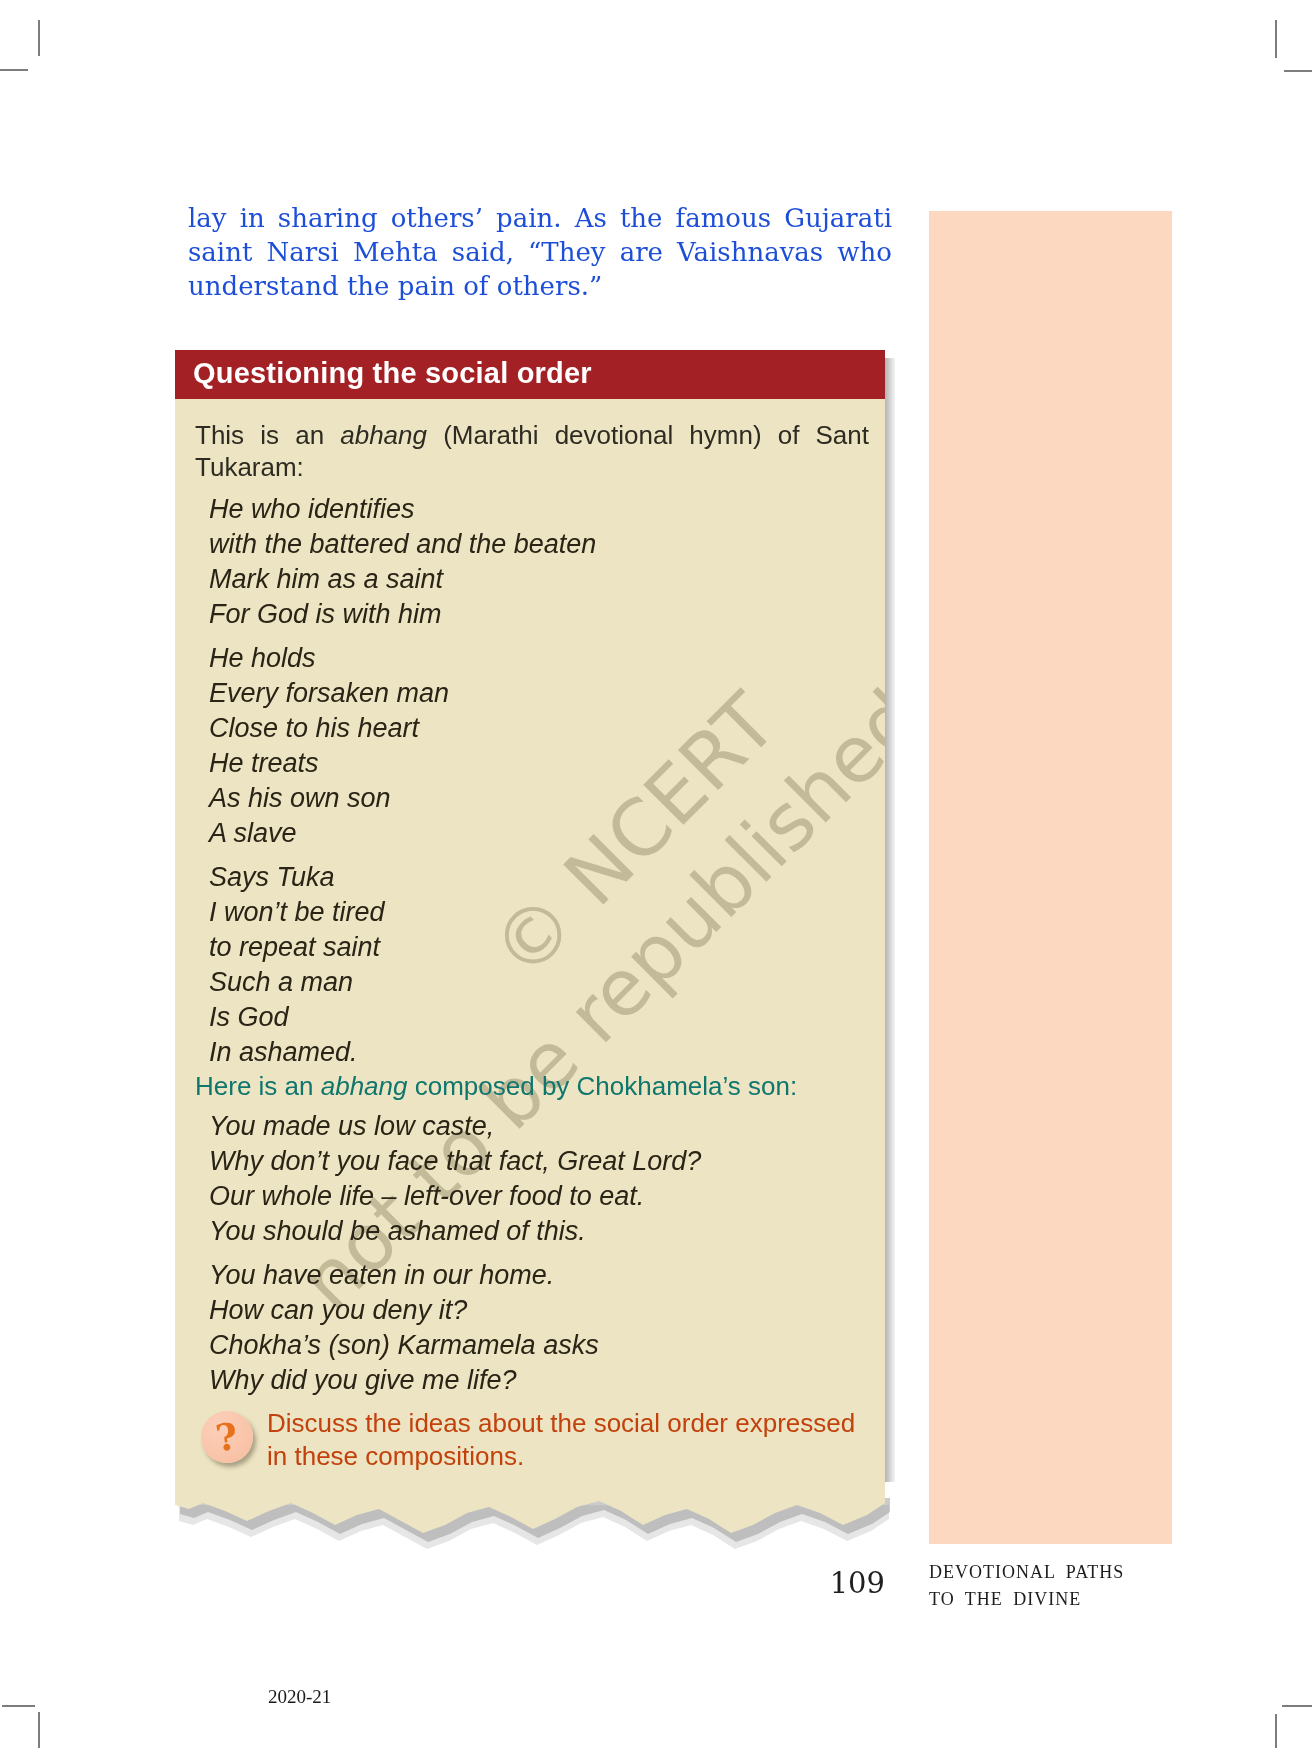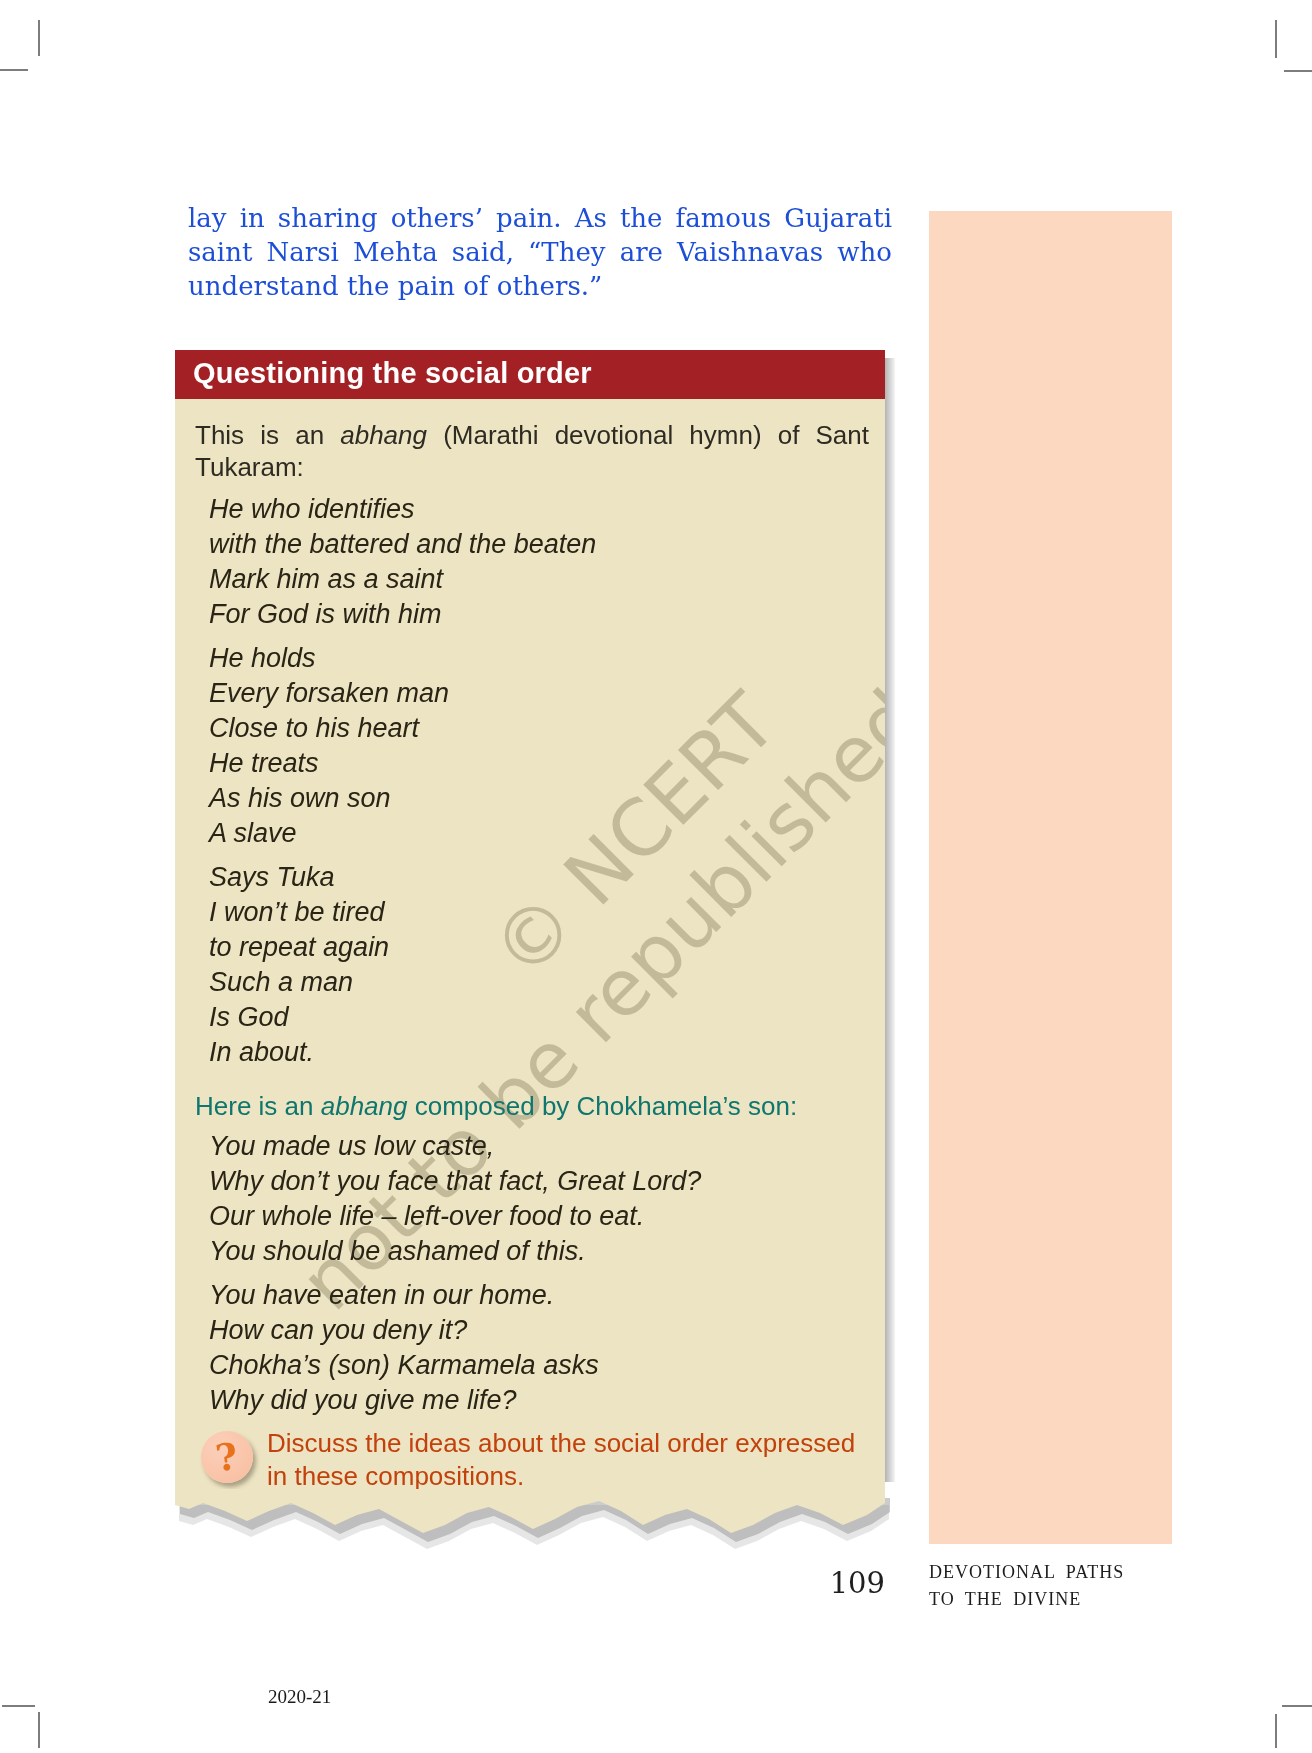--- a/index.html
+++ b/index.html
@@ -102,27 +102,27 @@
 
         <div class="stanza">
           <div class="poem-line">He holds</div>
           <div class="poem-line">Every forsaken man</div>
           <div class="poem-line">Close to his heart</div>
           <div class="poem-line">He treats</div>
           <div class="poem-line">As his own son</div>
           <div class="poem-line">A slave</div>
         </div>
 
-        <div class="stanza" style="margin-bottom:20px;">
+        <div class="stanza" style="margin-bottom:0;">
           <div class="poem-line">Says Tuka</div>
           <div class="poem-line">I won’t be tired</div>
-          <div class="poem-line">to repeat again</div>
+          <div class="poem-line">to repeat saint</div>
           <div class="poem-line">Such a man</div>
           <div class="poem-line">Is God</div>
-          <div class="poem-line">In about.</div>
+          <div class="poem-line">In ashamed.</div>
         </div>
 
         <div class="intro2"><span>Here is an </span><em>abhang</em><span> composed by Chokhamela’s son:</span></div>
 
         <div class="stanza">
           <div class="poem-line">You made us low caste,</div>
           <div class="poem-line">Why don’t you face that fact, Great Lord?</div>
           <div class="poem-line">Our whole life – left-over food to eat.</div>
           <div class="poem-line">You should be ashamed of this.</div>
         </div>

